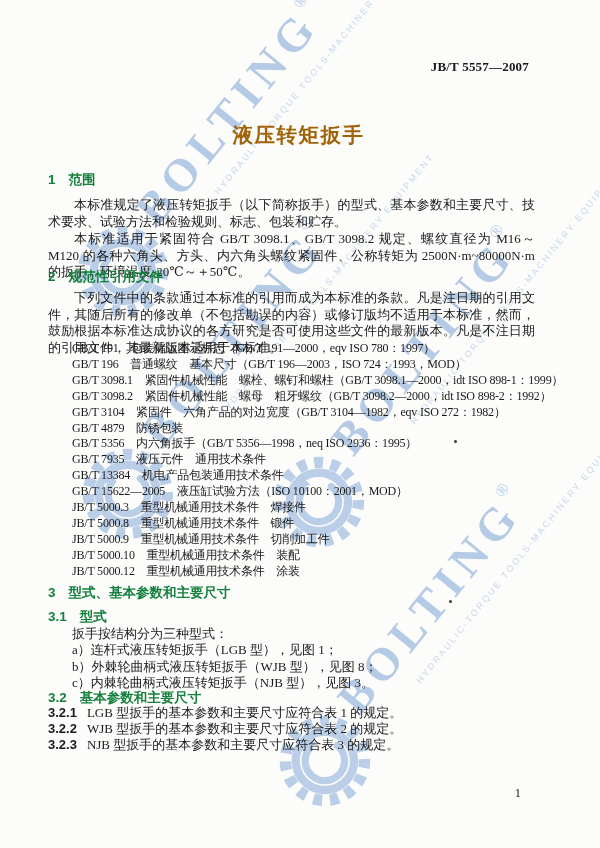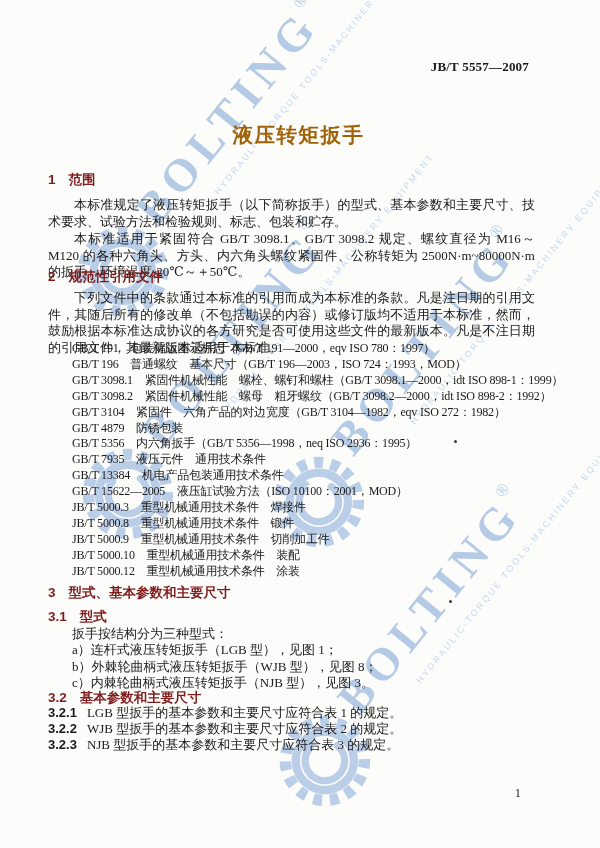--- a/index.html
+++ b/index.html
@@ -34,21 +34,21 @@
     top:59px;text-align:right;padding-right:6px;
     font-weight:bold;font-size:13px;letter-spacing:.2px;
   }
   .doc-title{
     top:121px;left:14px;right:0;text-align:center;margin:0;
     font-family:Liberation Mono, monospace;
     font-weight:bold;font-size:20.5px;letter-spacing:1.5px;color:#a16207;
   }
   .h{
     font-family:"Liberation Sans","DejaVu Sans",sans-serif;
-    font-weight:bold;font-size:13.5px;color:#7f1d1d;white-space:nowrap;
+    font-weight:bold;font-size:13.5px;color:#15803d;white-space:nowrap;
   }
   .h .hnum{margin-right:13px;}
   .para{
     font-size:13px;line-height:16.5px;text-align:justify;
     text-indent:2em;margin:0;
   }
   .refs{font-size:12px;line-height:15.9px;letter-spacing:-0.2px;}
   .refs .ref{padding-left:24px;white-space:nowrap;}
   .indented{padding-left:24px;font-size:13px;line-height:16.4px;}
   .indented div{white-space:nowrap;}

